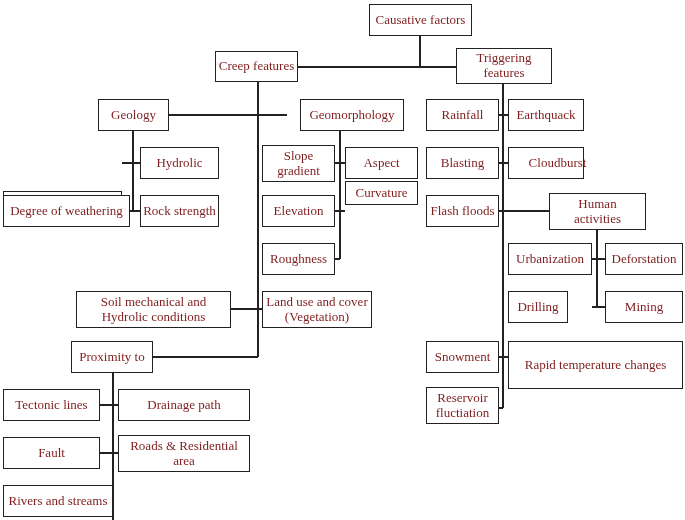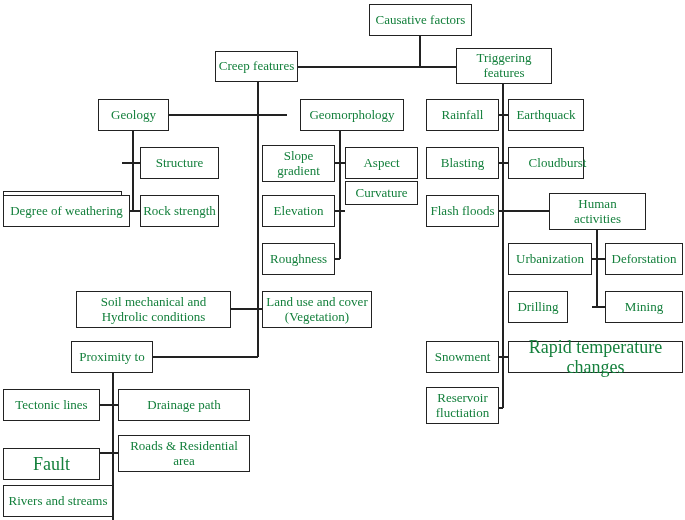--- a/index.html
+++ b/index.html
@@ -9,21 +9,21 @@
   .node{
     position:absolute;
     box-sizing:border-box;
     border:1.4px solid #222222;
     background:#ffffff;
     display:flex;
     align-items:center;
     justify-content:center;
     text-align:center;
     line-height:1.12;
-    color:#15803d;
+    color:#7f1d1d;
     z-index:5;
     padding:0 2px;
     white-space:pre-line;
   }
 </style>
 </head>
 <body>
 
 <div id="canvas" style="background: rgb(255, 255, 255);">
   <svg id="lines">
@@ -56,21 +56,21 @@
     </svg>
 <div class="node" style="left: 369px; top: 4px; width: 103px; height: 32px; font-size: 13px; border-color: rgb(34, 34, 34);">Causative factors</div>
     <div class="node" style="left: 215px; top: 51px; width: 83px; height: 31px; font-size: 13px; border-color: rgb(34, 34, 34);">Creep features</div>
     <div class="node" style="left: 456px; top: 48px; width: 96px; height: 36px; font-size: 13px; border-color: rgb(34, 34, 34);">Triggering
 features</div>
     <div class="node" style="left: 98px; top: 99px; width: 71px; height: 32px; font-size: 13px; border-color: rgb(34, 34, 34);">Geology</div>
     <div class="node" style="left: 287px; top: 99px; width: 104px; height: 32px; font-size: 13px; border-color: rgb(34, 34, 34); margin-left: 13px;">Geomorphology</div>
     <div class="node" style="left: 426px; top: 99px; width: 73px; height: 32px; font-size: 13px; border-color: rgb(34, 34, 34);">Rainfall</div>
     <div class="node" style="left: 508px; top: 99px; width: 76px; height: 32px; font-size: 13px; border-color: rgb(34, 34, 34);">Earthquack</div>
     <div class="node" style="left: 3px; top: 147px; width: 119px; height: 32px; font-size: 13px; border-color: rgb(34, 34, 34); margin-top: 44px;">Lithology</div>
-    <div class="node" style="left: 140px; top: 147px; width: 79px; height: 32px; font-size: 13px; border-color: rgb(34, 34, 34);">Structure</div>
+    <div class="node" style="left: 140px; top: 147px; width: 79px; height: 32px; font-size: 13px; border-color: rgb(34, 34, 34);">Hydrolic</div>
     <div class="node" style="left: 262px; top: 145px; width: 73px; height: 37px; font-size: 13px; border-color: rgb(34, 34, 34);">Slope
 gradient</div>
     <div class="node" style="left: 345px; top: 147px; width: 73px; height: 32px; font-size: 13px; border-color: rgb(34, 34, 34);">Aspect</div>
     <div class="node" style="left: 426px; top: 147px; width: 73px; height: 32px; font-size: 13px; border-color: rgb(34, 34, 34);">Blasting</div>
     <div class="node" style="left: 508px; top: 147px; width: 76px; height: 32px; font-size: 13px; border-color: rgb(34, 34, 34); padding-left: 25px;">Cloudburst</div>
     <div class="node" style="left: 3px; top: 195px; width: 127px; height: 32px; font-size: 13px; border-color: rgb(34, 34, 34);">Degree of weathering</div>
     <div class="node" style="left: 140px; top: 195px; width: 79px; height: 32px; font-size: 13px; border-color: rgb(34, 34, 34);">Rock strength</div>
     <div class="node" style="left: 262px; top: 195px; width: 73px; height: 32px; font-size: 13px; border-color: rgb(34, 34, 34);">Elevation</div>
     <div class="node" style="left: 345px; top: 181px; width: 73px; height: 24px; font-size: 13px; border-color: rgb(34, 34, 34);">Curvature</div>
     <div class="node" style="left: 426px; top: 195px; width: 73px; height: 32px; font-size: 13px; border-color: rgb(34, 34, 34);">Flash floods</div>
@@ -80,22 +80,22 @@
     <div class="node" style="left: 508px; top: 243px; width: 84px; height: 32px; font-size: 13px; border-color: rgb(34, 34, 34);">Urbanization</div>
     <div class="node" style="left: 605px; top: 243px; width: 78px; height: 32px; font-size: 13px; border-color: rgb(34, 34, 34);">Deforstation</div>
     <div class="node" style="left: 76px; top: 291px; width: 155px; height: 37px; font-size: 13px; border-color: rgb(34, 34, 34);">Soil mechanical and
 Hydrolic conditions</div>
     <div class="node" style="left: 262px; top: 291px; width: 110px; height: 37px; font-size: 13px; border-color: rgb(34, 34, 34);">Land use and cover
 (Vegetation)</div>
     <div class="node" style="left: 508px; top: 291px; width: 60px; height: 32px; font-size: 13px; border-color: rgb(34, 34, 34);">Drilling</div>
     <div class="node" style="left: 605px; top: 291px; width: 78px; height: 32px; font-size: 13px; border-color: rgb(34, 34, 34);">Mining</div>
     <div class="node" style="left: 71px; top: 341px; width: 82px; height: 32px; font-size: 13px; border-color: rgb(34, 34, 34);">Proximity to</div>
     <div class="node" style="left: 426px; top: 341px; width: 73px; height: 32px; font-size: 13px; border-color: rgb(34, 34, 34);">Snowment</div>
-    <div class="node" style="left: 508px; top: 341px; width: 175px; height: 32px; font-size: 18px; border-color: rgb(34, 34, 34);">Rapid temperature changes</div>
+    <div class="node" style="left: 508px; top: 341px; width: 175px; height: 48px; font-size: 13px; border-color: rgb(34, 34, 34);">Rapid temperature changes</div>
     <div class="node" style="left: 3px; top: 389px; width: 97px; height: 32px; font-size: 13px; border-color: rgb(34, 34, 34);">Tectonic lines</div>
     <div class="node" style="left: 118px; top: 389px; width: 132px; height: 32px; font-size: 13px; border-color: rgb(34, 34, 34);">Drainage path</div>
     <div class="node" style="left: 426px; top: 387px; width: 73px; height: 37px; font-size: 13px; border-color: rgb(34, 34, 34);">Reservoir
 fluctiation</div>
-    <div class="node" style="left: 3px; top: 437px; width: 97px; height: 32px; font-size: 18px; border-color: rgb(34, 34, 34); margin-top: 11px;">Fault</div>
+    <div class="node" style="left: 3px; top: 437px; width: 97px; height: 32px; font-size: 13px; border-color: rgb(34, 34, 34);">Fault</div>
     <div class="node" style="left: 118px; top: 435px; width: 132px; height: 37px; font-size: 13px; border-color: rgb(34, 34, 34);">Roads &amp; Residential
 area</div>
     <div class="node" style="left: 3px; top: 485px; width: 110px; height: 32px; font-size: 13px; border-color: rgb(34, 34, 34);">Rivers and streams</div>
   </div>
 
 </body></html>

